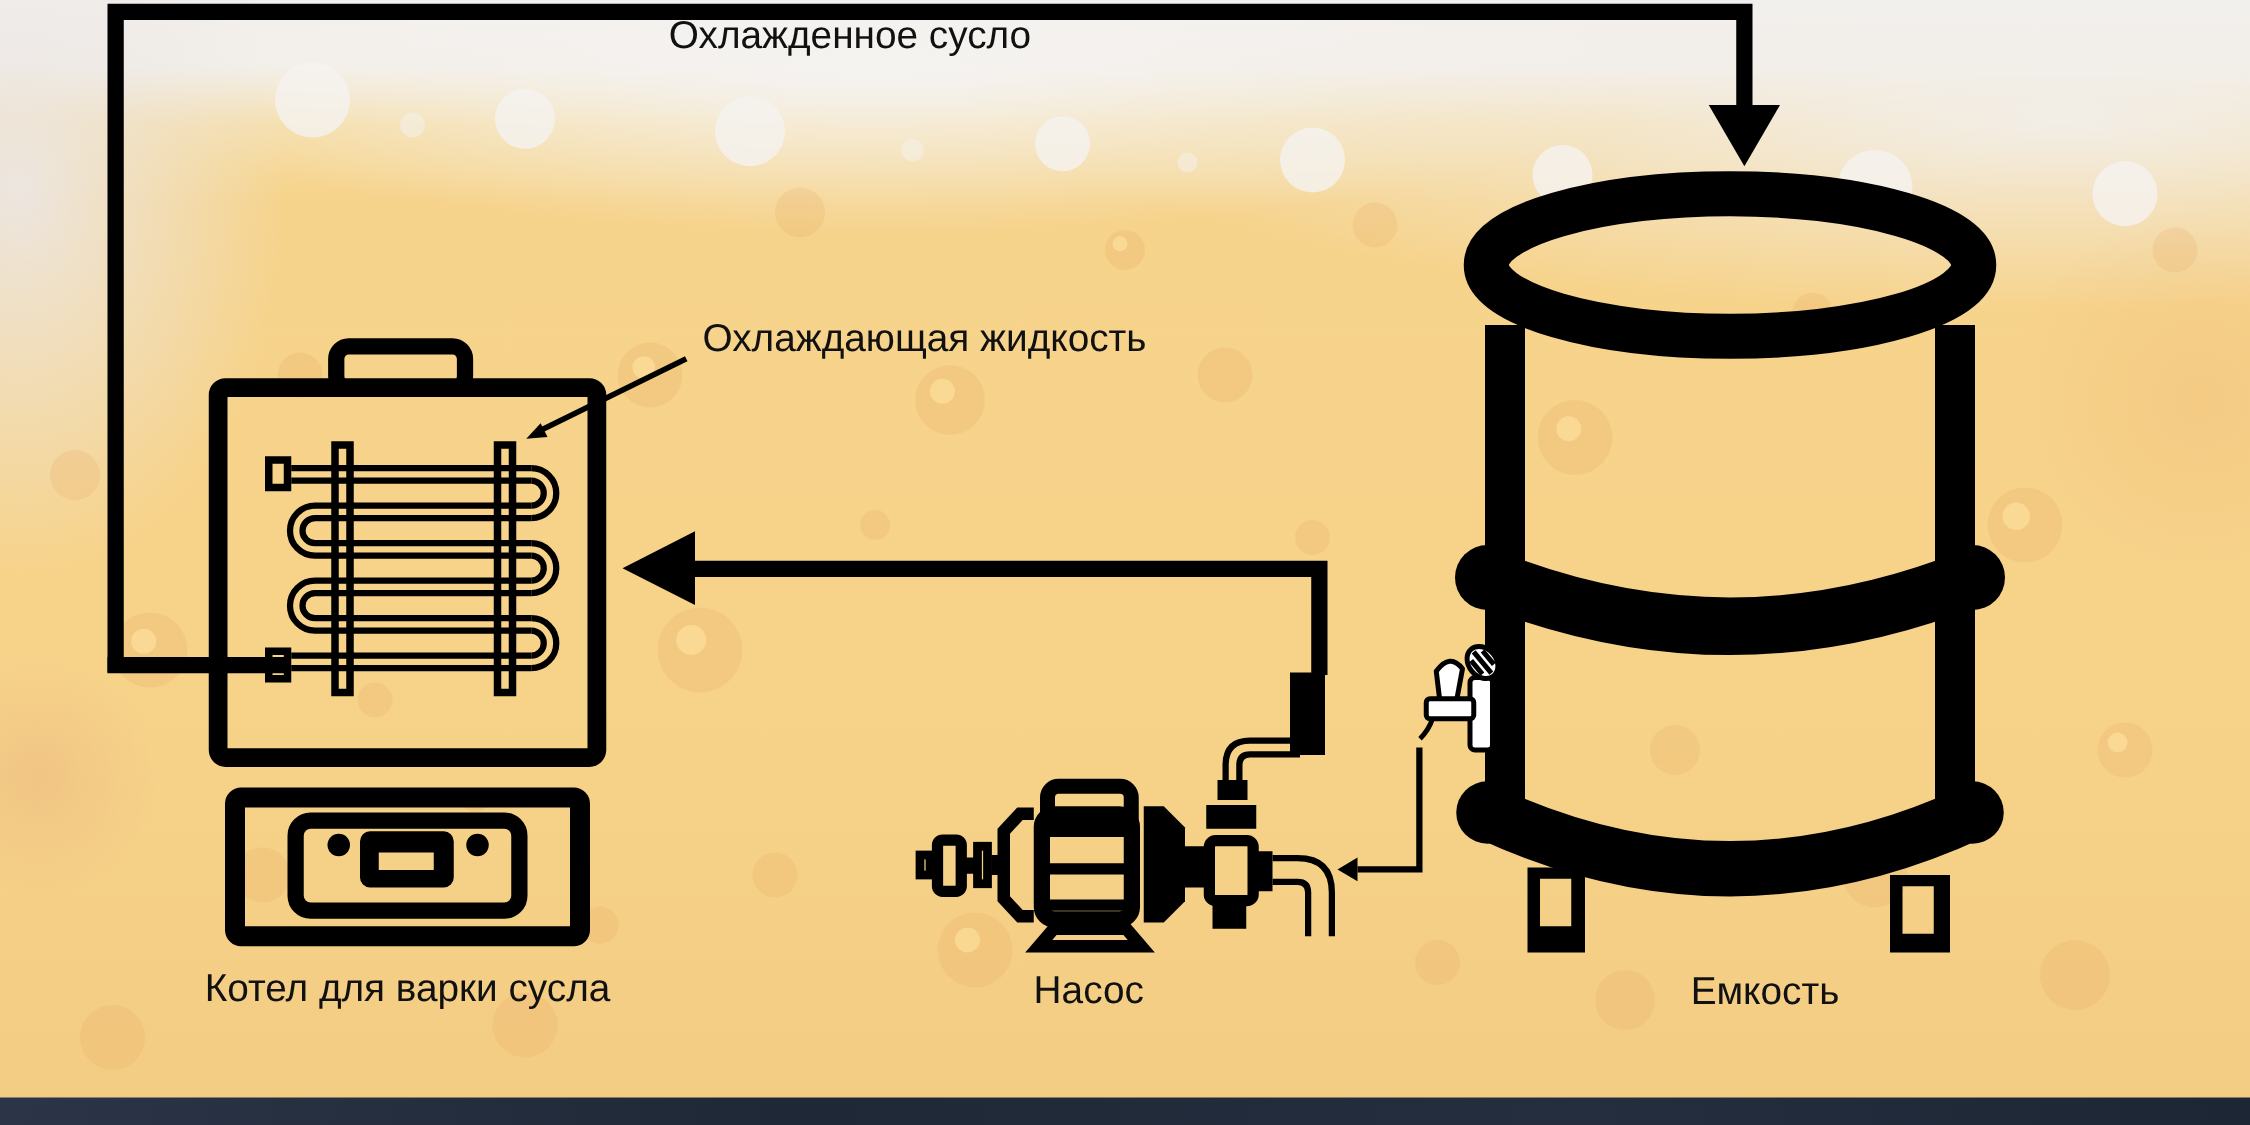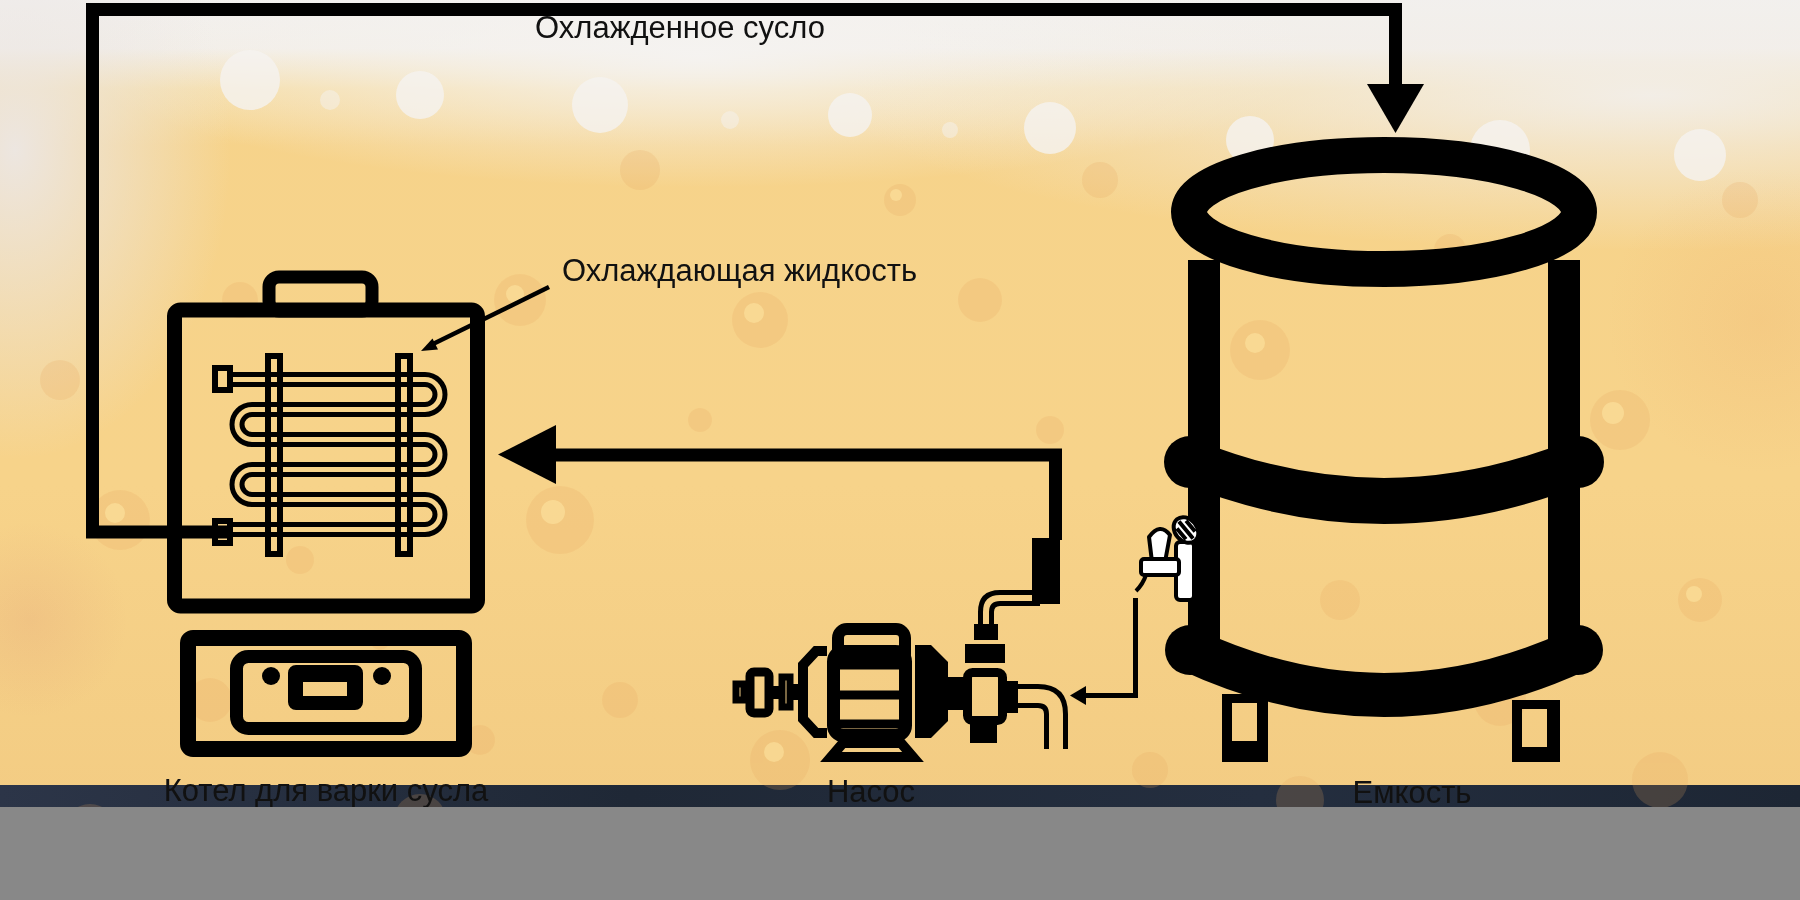--- a/index.html
+++ b/index.html
@@ -1,16 +1,16 @@
 <!DOCTYPE html>
 <html><head>
 <meta charset="utf-8">
 <style>
   html,body{margin:0;padding:0;background:#888;}
-  .stage{position:relative;width:1800px;height:807px;overflow:hidden;font-family:"Liberation Sans",sans-serif;}
+  .stage{position:relative;width:1800px;height:900px;overflow:hidden;font-family:"Liberation Sans",sans-serif;}
   .bg{position:absolute;inset:0;background:
     radial-gradient(circle 140px at 30px 620px, rgba(210,120,110,.14), rgba(210,120,110,0) 70%),
     radial-gradient(circle 220px at 1760px 320px, rgba(232,150,90,.14), rgba(232,150,90,0) 70%),
     radial-gradient(ellipse 300px 430px at 15px 150px, rgba(236,231,229,.95), rgba(236,231,229,0) 72%),
     radial-gradient(ellipse 1100px 210px at 1650px 95px, rgba(242,239,236,.92), rgba(242,239,236,0) 74%),
     radial-gradient(ellipse 800px 170px at 700px 55px, rgba(245,243,241,.95), rgba(245,243,241,0) 78%),
     linear-gradient(180deg, #f2f0ee 0%, rgba(242,240,238,.93) 6%, rgba(245,228,185,.55) 11%, rgba(247,212,140,0) 18%),
     linear-gradient(180deg,#f6d38b 0%,#f7d38a 60%,#f3cc83 100%);}
   .bottom-strip{position:absolute;left:0;right:0;bottom:0;height:22px;
     background:linear-gradient(90deg,#2c3548,#1f2836 35%,#242e3f 70%,#1d2634);}

